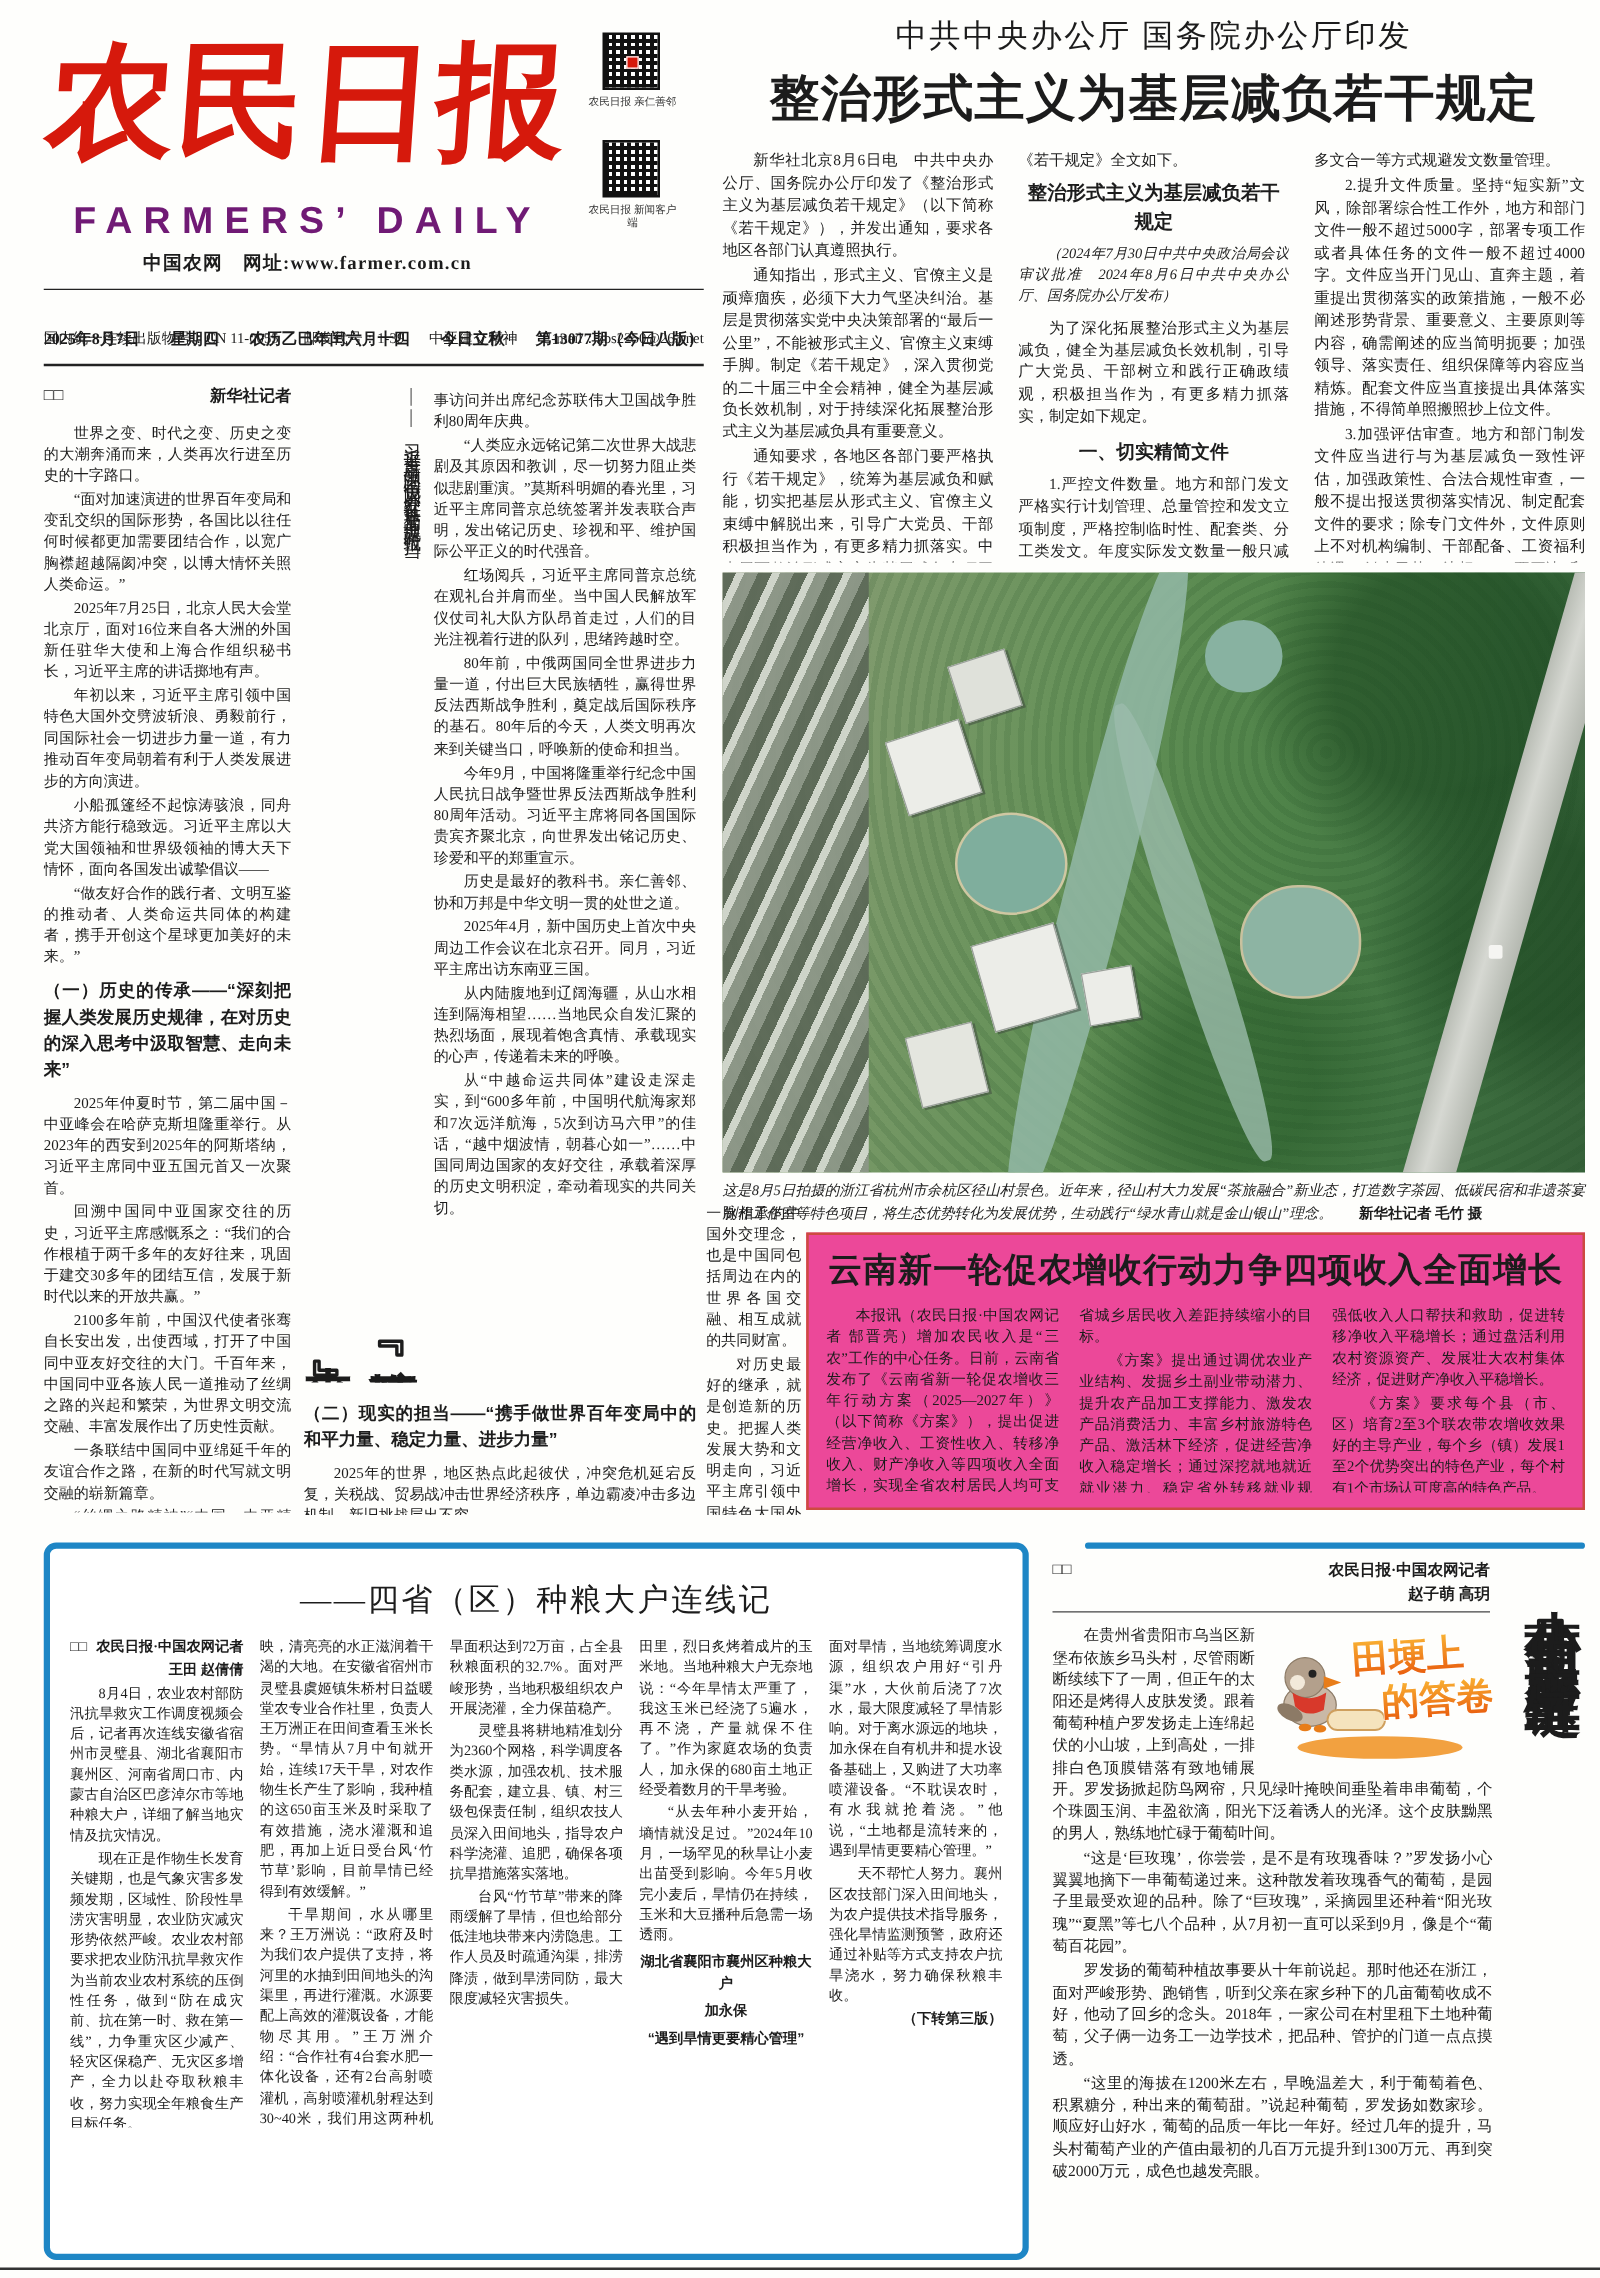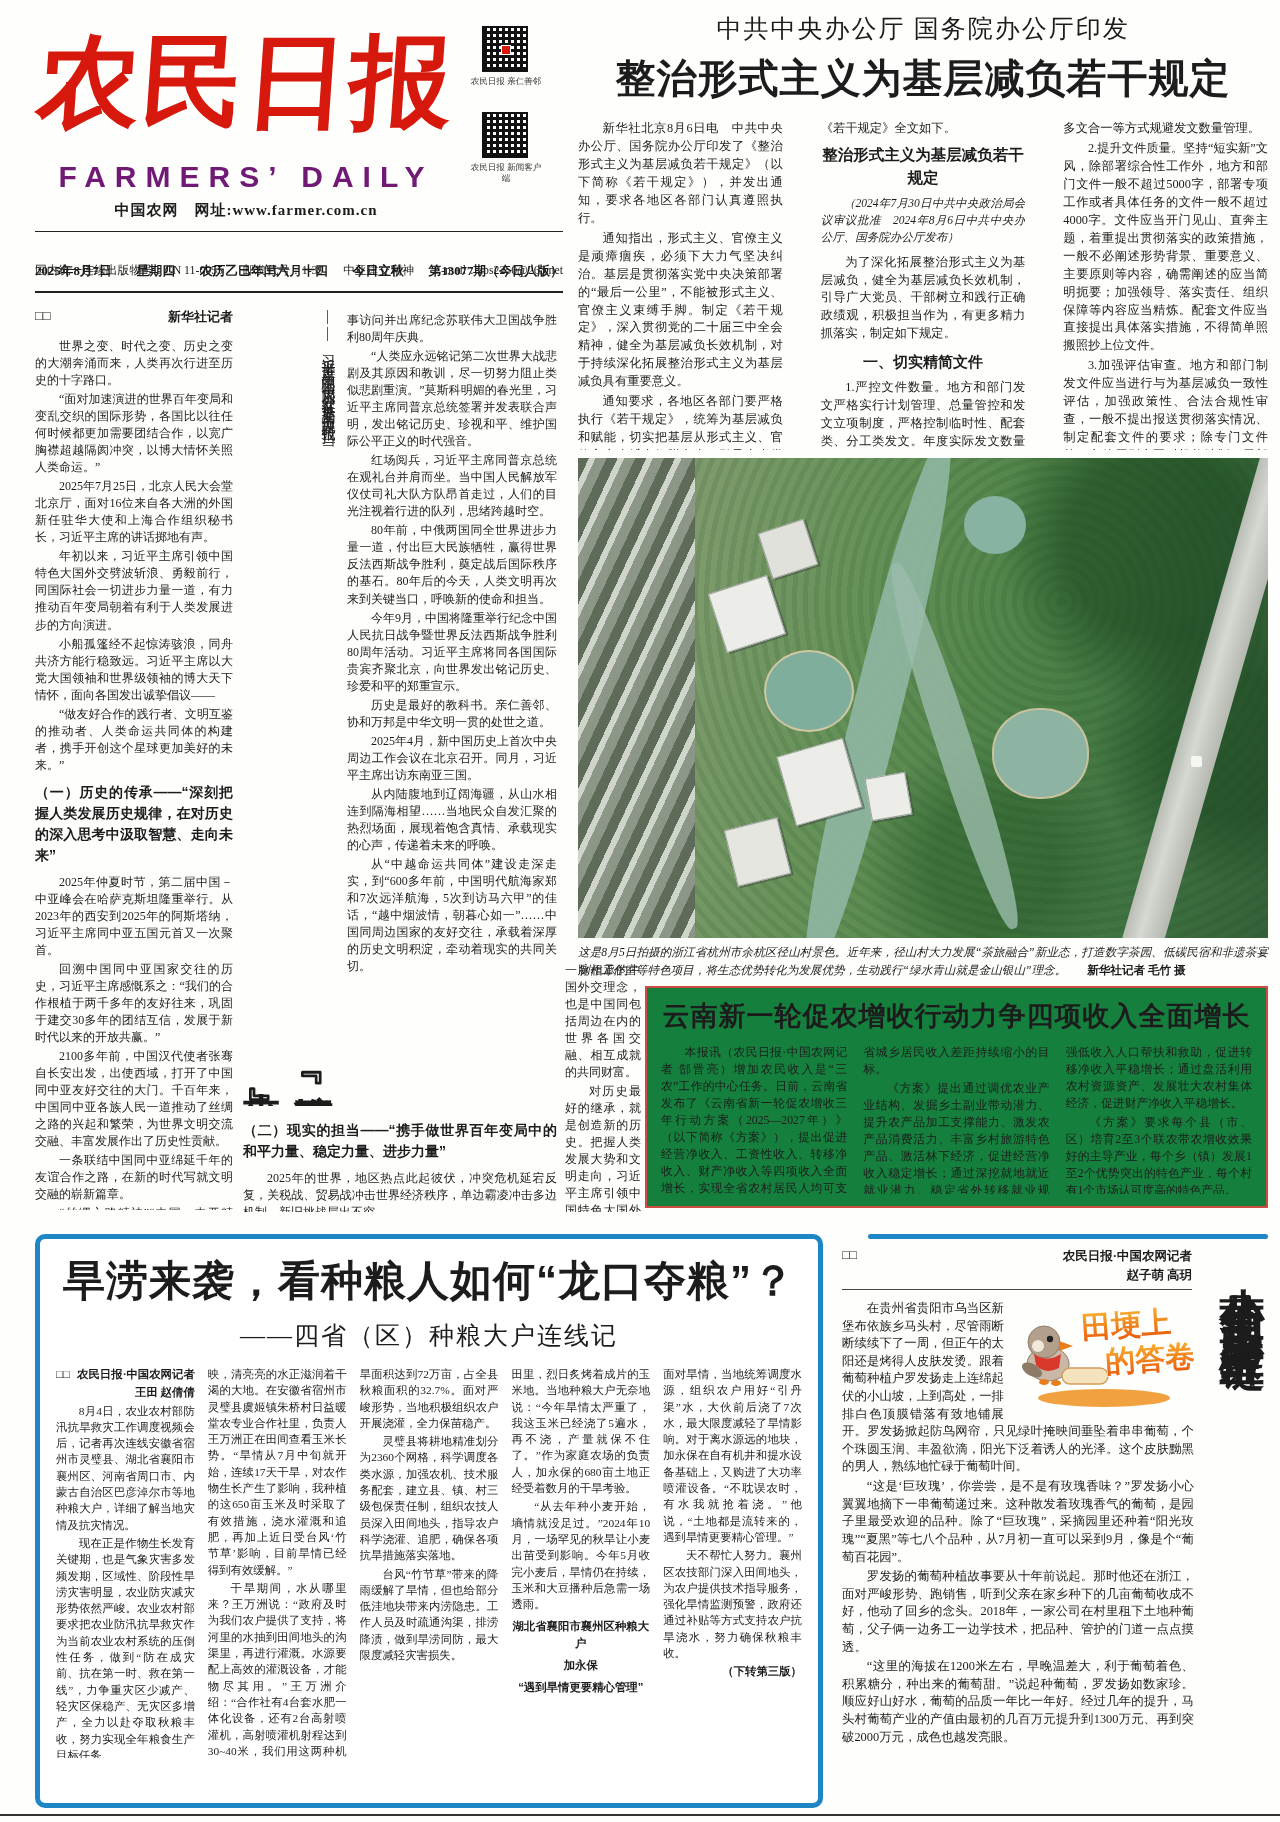--- a/index.html
+++ b/index.html
@@ -45,21 +45,21 @@
       repeating-linear-gradient(90deg,#111 0 3px,#fff 3px 6px); }
   .qr-label { width:72px; text-align:center; font-size:8.5px; line-height:1.3; color:#333;
     font-family:"Liberation Sans","DejaVu Sans",sans-serif; }
   .qr-red-dot { position:absolute; left:17px; top:17px; width:10px; height:10px; background:#d6190c; border:1px solid #fff; }
 
   
   .top-article { left:578px; top:12px; width:690px; height:448px; }
   .top-kicker { text-align:center; font-size:25px; letter-spacing:2px; font-weight:500; }
   .top-headline { text-align:center; font-size:40px; font-weight:bold; letter-spacing:1px; margin-top:6px;
     font-family:"Liberation Serif","DejaVu Serif",serif; }
-  .top-cols { display:flex; gap:38px; margin-top:14px; height:330px; overflow:hidden; }
+  .top-cols { display:flex; gap:20px; margin-top:14px; height:330px; overflow:hidden; }
   .top-cols .col { flex:1; font-size:12.3px; line-height:1.46; overflow:hidden; }
 
   
   .lead-byline { left:35px; top:308px; width:198px; display:flex; justify-content:space-between;
     font-size:13px; font-weight:bold; padding-bottom:4px; }
   .lead-col { font-size:12px; line-height:1.42; overflow:hidden; }
   .lead-col1 { left:35px; top:338px; width:198px; height:872px; }
   .lead-headline-block { left:243px; top:310px; width:96px; height:796px;
     writing-mode:vertical-rl; display:flex; overflow:hidden; }
   .lead-subtitle { font-size:14px; letter-spacing:3px; line-height:22px; margin-bottom:0; height:100%; }
@@ -95,21 +95,21 @@
   .b4 { left:22%; top:76%; width:8%; height:12%; transform:rotate(-14deg); background:#e4e6df; }
   .b5 { left:42%; top:66%; width:6%; height:9%; transform:rotate(-10deg); }
   .ph-car { right:9.5%; top:62%; width:1.6%; height:2.4%; background:#f5f5f2; border-radius:2px; }
 
   .photo-caption { left:578px; top:944px; width:690px; font-size:11.6px; line-height:1.55;
     font-style:italic; text-align:justify; }
   .photo-caption .credit { font-style:normal; font-weight:bold; margin-left:18px; white-space:nowrap; }
 
   
   .red-box { left:645px; top:986px; width:623px; height:222px; border:2px solid #cd4b40;
-    padding:10px 14px 8px 14px; background:#15803d; }
+    padding:10px 14px 8px 14px; background:#ec4899; }
   .red-headline { text-align:center; font-size:27px; font-weight:bold; letter-spacing:1px;
     font-family:"Liberation Serif","DejaVu Serif",serif; }
   .red-cols { display:flex; gap:16px; margin-top:10px; height:150px; overflow:hidden; }
   .red-cols .col { flex:1; font-size:11.8px; line-height:1.44; overflow:hidden; }
 
   
   .blue-box { left:35px; top:1234px; width:788px; height:574px; border:5px solid #1e86c5; border-radius:10px;
     padding:14px 16px 10px 16px; background:#fff; }
   .blue-headline { text-align:center; font-size:42px; font-weight:900; letter-spacing:1px;
     font-family:"Liberation Sans","DejaVu Sans",sans-serif; }
@@ -266,21 +266,20 @@
         <p class="para ">《方案》提出通过调优农业产业结构、发掘乡土副业带动潜力、提升农产品加工支撑能力、激发农产品消费活力、丰富乡村旅游特色产品、激活林下经济，促进经营净收入稳定增长；通过深挖就地就近就业潜力、稳定省外转移就业规模、提高就业服务水平，促进工资性收入较快增长；通过全面落实相关补贴政策、加</p>
       </div>
     <div class="col">
         <p class="para noindent">强低收入人口帮扶和救助，促进转移净收入平稳增长；通过盘活利用农村资源资产、发展壮大农村集体经济，促进财产净收入平稳增长。</p>
         <p class="para ">《方案》要求每个县（市、区）培育2至3个联农带农增收效果好的主导产业，每个乡（镇）发展1至2个优势突出的特色产业，每个村有1个市场认可度高的特色产品。</p>
       </div>
   </div>
 </div>
 
 <div class="abs blue-box">
-  <div class="blue-headline">旱涝来袭，看种粮人如何“龙口夺粮”？</div>
   <div class="blue-subtitle">——四省（区）种粮大户连线记</div>
   <div class="blue-cols">
     <div class="col">
       <p class="para byline-row">
           <span>□□</span>
           <span>农民日报·中国农网记者</span>
         </p>
       <p class="para align-right bold-name">王田 赵倩倩</p>
       <div>
           <p class="para ">8月4日，农业农村部防汛抗旱救灾工作调度视频会后，记者再次连线安徽省宿州市灵璧县、湖北省襄阳市襄州区、河南省周口市、内蒙古自治区巴彦淖尔市等地种粮大户，详细了解当地灾情及抗灾情况。</p>

